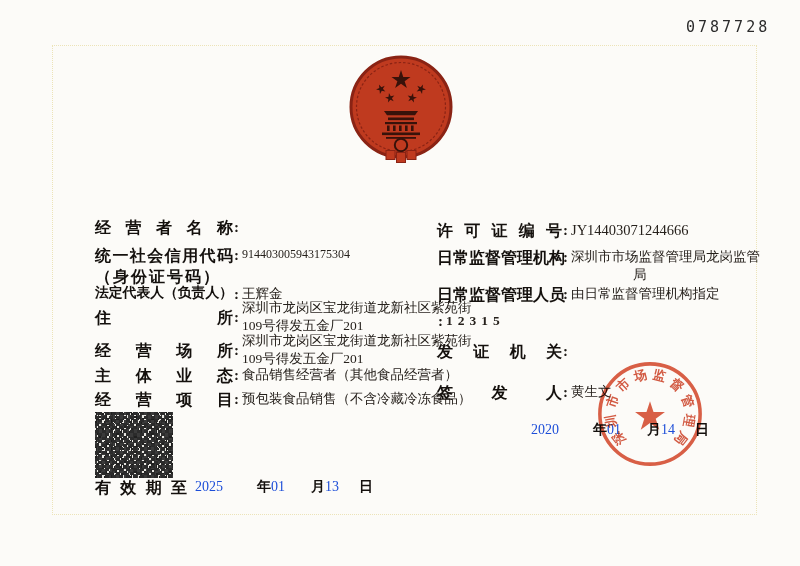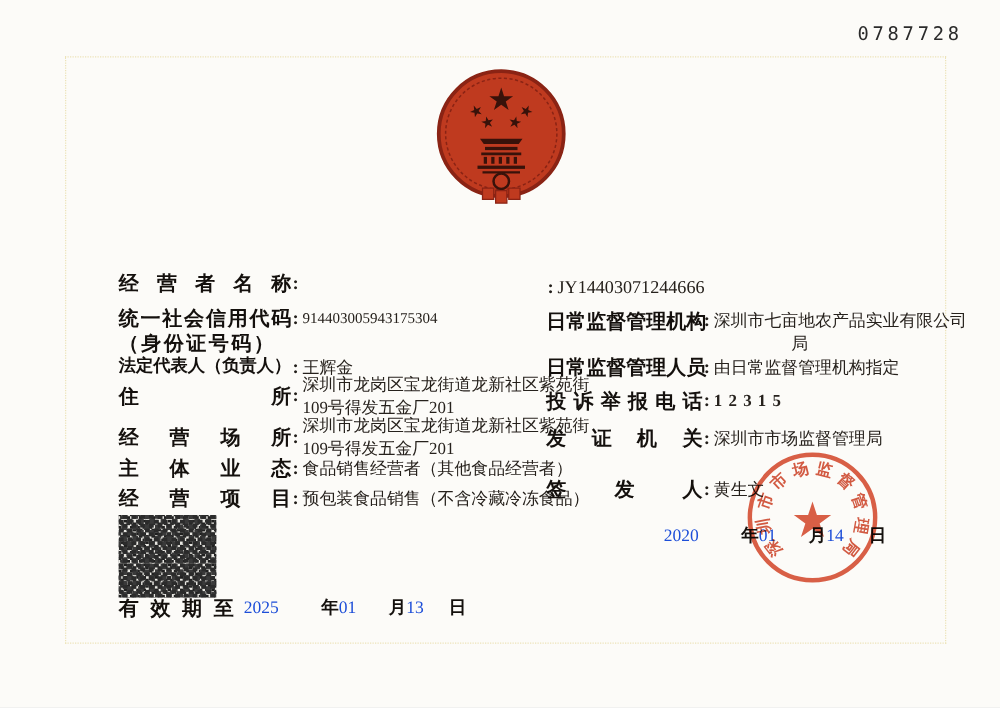--- a/index.html
+++ b/index.html
@@ -145,49 +145,48 @@
     <span class="lbl w92">有效期至</span>
     <span class="vnum g0">2025</span>
     <span class="vunit g1">年</span>
       <span class="vnum">01</span>
     <span class="vunit g2">月</span>
       <span class="vnum">13</span>
     <span class="vunit g3">日</span>
   </div>
 
   <div class="row right" style="top:221px">
+    <span class="lbl w125">许可证编号</span>
       <span class="colon">:</span>
       <span class="val" style="font-size:14.5px">JY14403071244666</span>
   </div>
 
   <div class="row right" style="top:248px">
     <span class="lbl w125">日常监督管理机构</span>
       <span class="colon">:</span>
       <span class="valwrap val">
-        <div>深圳市七亩地农产品实业有限公司</div>
+        <div>深圳市市场监督管理局龙岗监管</div>
         <div class="indent2">局</div>
       </span>
   </div>
 
   <div class="row right" style="top:285px">
     <span class="lbl w125">日常监督管理人员</span>
       <span class="colon">:</span>
       <span class="val">由日常监督管理机构指定</span>
   </div>
 
   <div class="row right hot" style="top:312px">
-    <span class="lbl w125">投诉举报电话</span>
       <span class="colon">:</span>
       <span class="val">12315</span>
   </div>
 
   <div class="row right" style="top:342px">
     <span class="lbl w125">发证机关</span>
       <span class="colon">:</span>
-      <span class="val">深圳市市场监督管理局</span>
   </div>
 
   <div class="row right" style="top:383px">
     <span class="lbl w125">签发人</span>
       <span class="colon">:</span>
       <span class="val">黄生文</span>
   </div>
 
   <div class="row right daterow" style="top:421px;padding-left:94px">
     <span class="vnum">2020</span>

